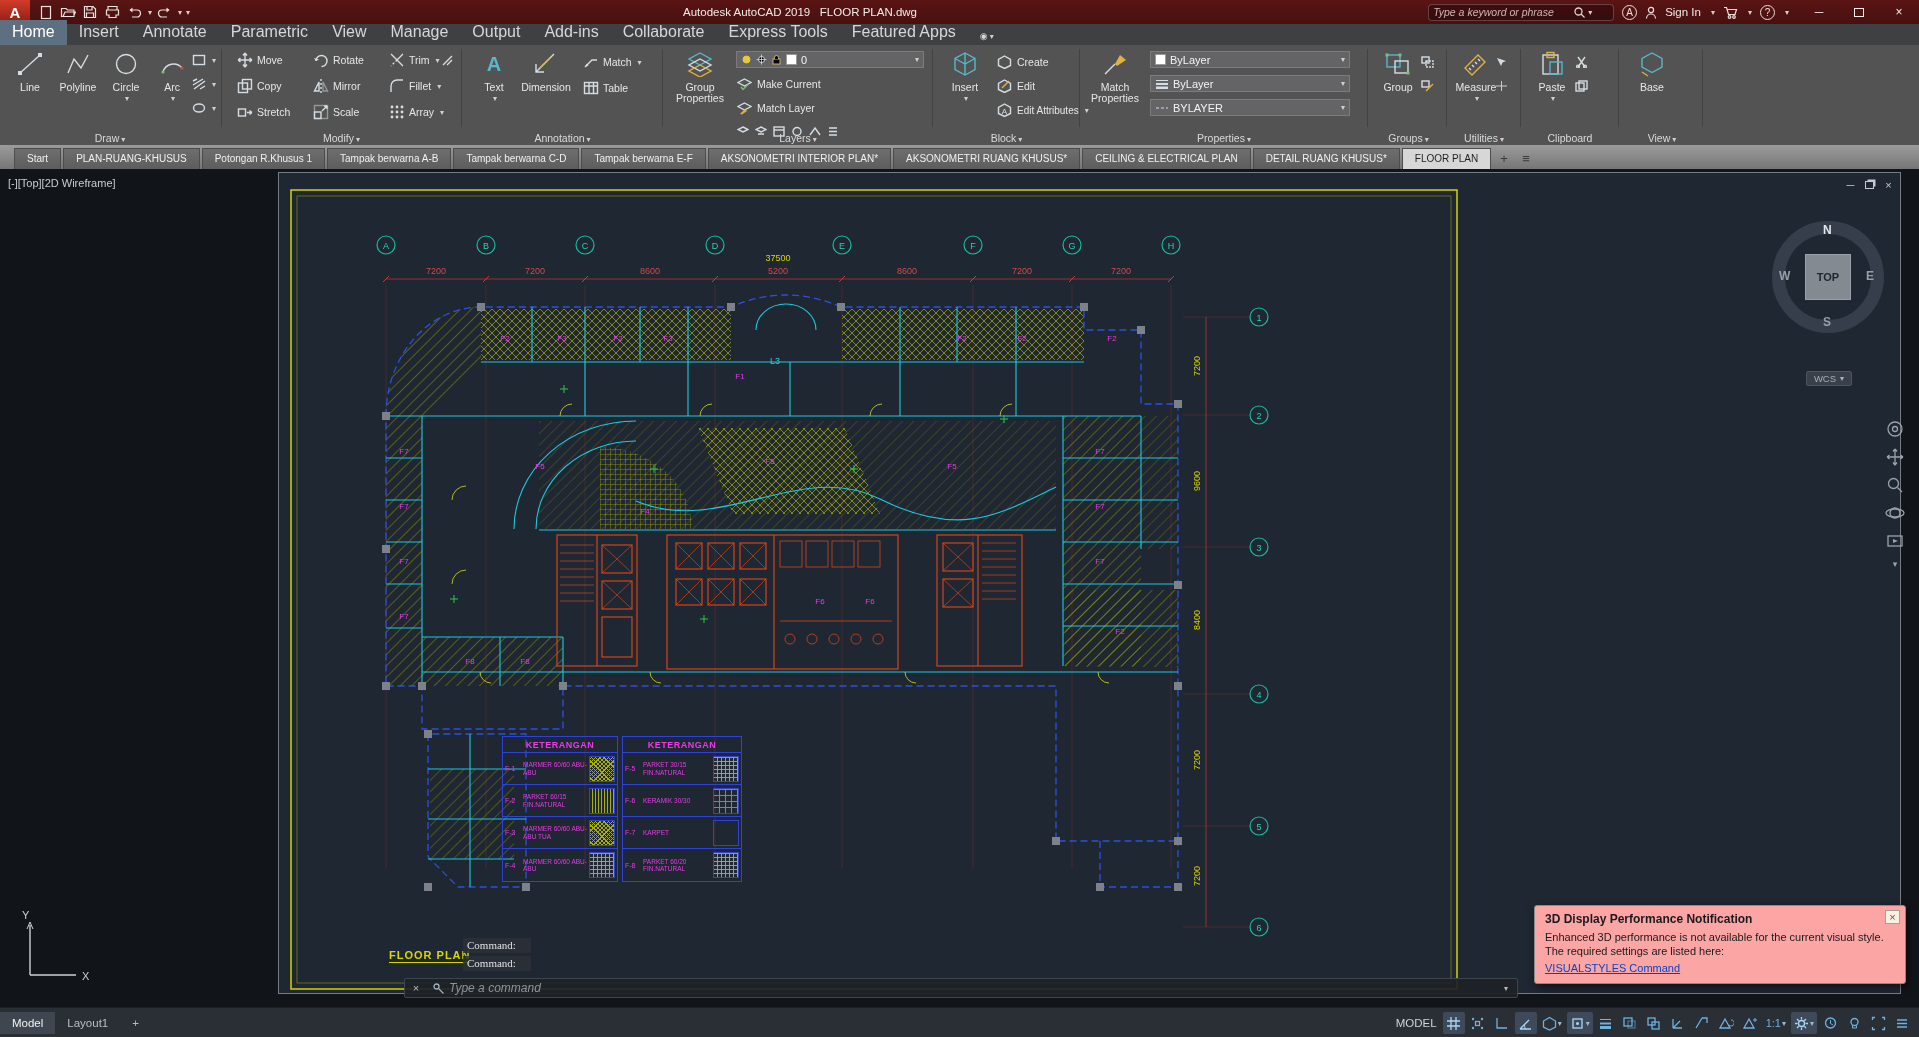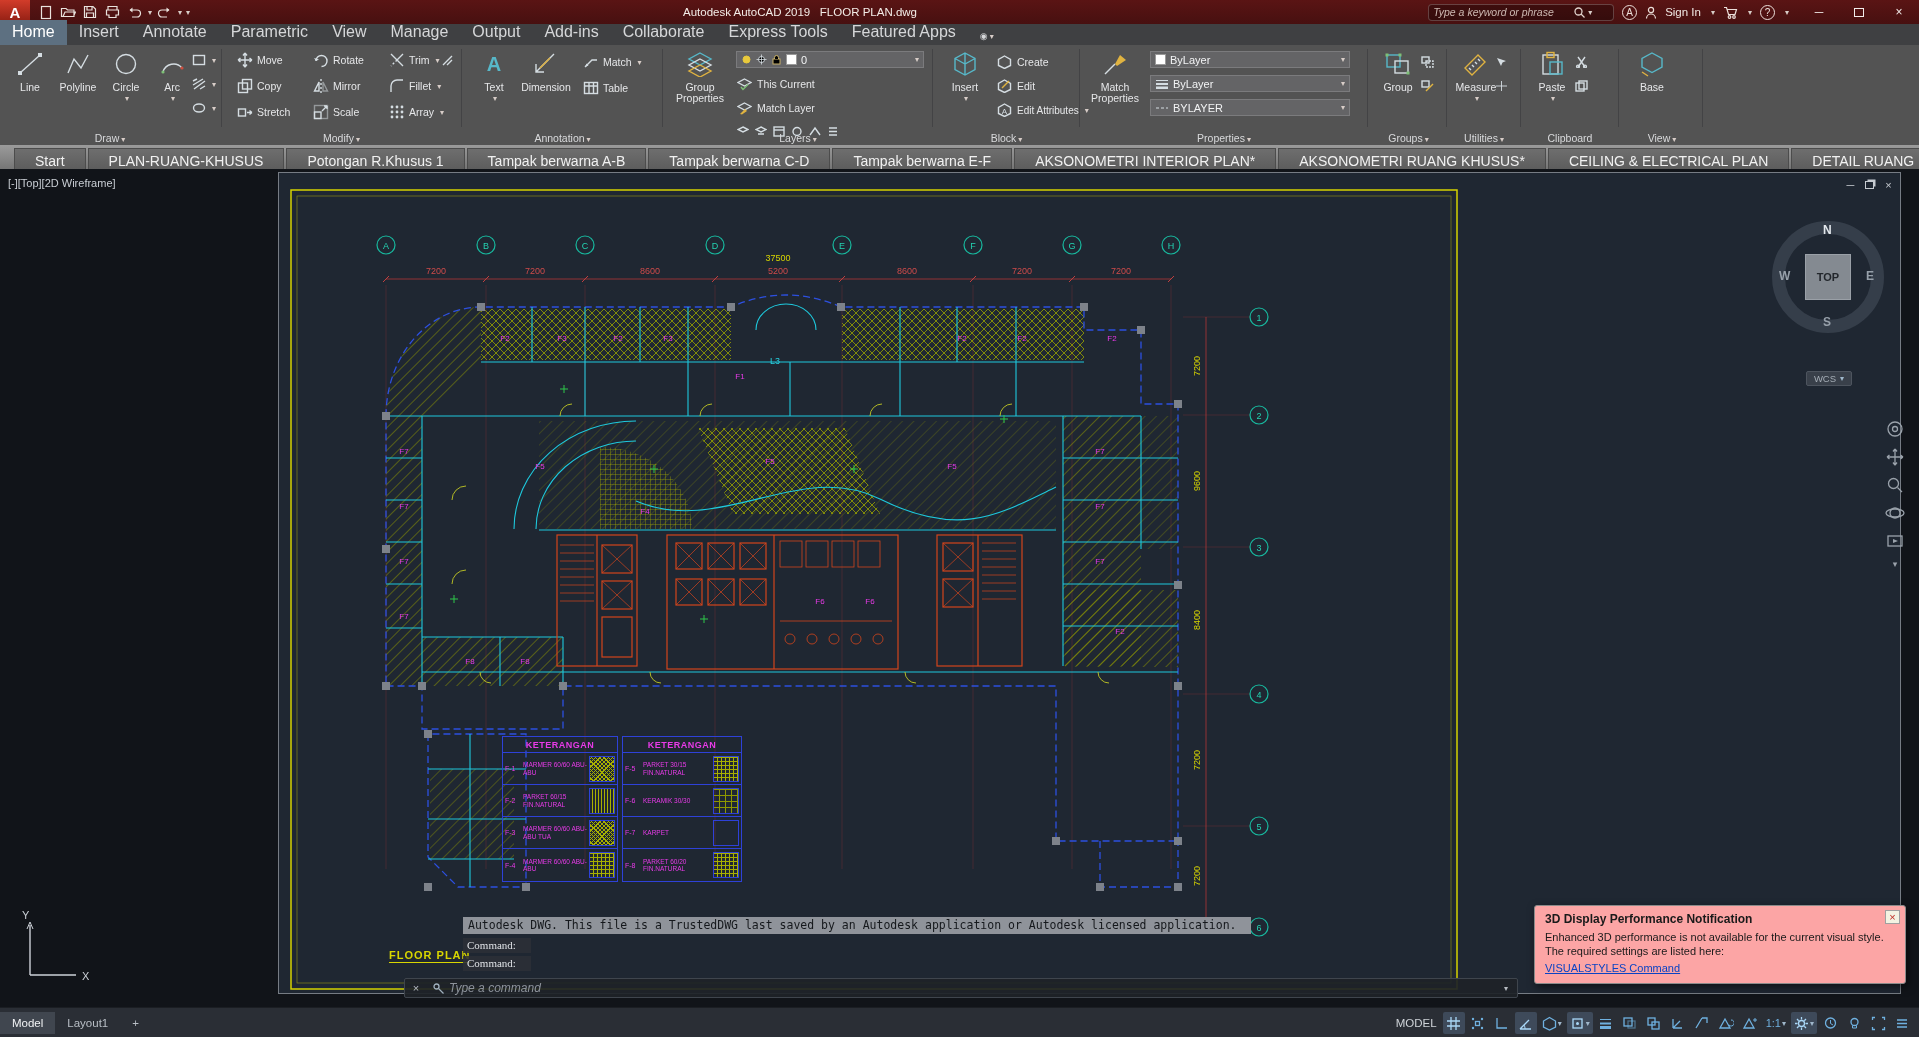--- a/index.html
+++ b/index.html
@@ -42,21 +42,21 @@
   .rtool{position:absolute;display:flex;align-items:center;gap:4px;font-size:10.5px;color:#e6e7e9;height:18px}
   .ticon{width:17px;height:17px;display:flex;align-items:center;justify-content:center}
   .micon{width:14px;height:14px;display:flex;align-items:center;justify-content:center}
   .rdrop{position:absolute;height:17px;background:#646466;border:1px solid #7b7b7d;display:flex;
          align-items:center;font-size:11px;color:#f2f3f4;padding:0 4px;gap:4px}
   .chip{width:11px;height:11px;background:#fff;border:1px solid #999}
   .flexsp{flex:1}
   
   #filetabs{left:0;top:145px;width:1919px;height:24px;background:linear-gradient(#9b9b9b,#767676);
             display:flex;align-items:flex-end;padding-left:14px}
-  .ftab{height:21px;padding:4px 20px 0;font-size:14px;color:#f1f1f1;background:linear-gradient(#6e6e6e,#5d5d5d);
+  .ftab{height:21px;padding:4px 12px 0;font-size:10px;color:#f1f1f1;background:linear-gradient(#6e6e6e,#5d5d5d);
         border:1px solid #4c4c4c;border-bottom:none;margin-right:2px;white-space:nowrap}
   .ftab.active{background:#d7d7d7;color:#1f1f1f}
   .ftab-ic{height:21px;width:22px;display:flex;align-items:center;justify-content:center;color:#3a3a3a;font-size:13px}
   
   #drawing{left:0;top:169px;width:1919px;height:838px;background:#111419;overflow:hidden}
   #childwin{position:absolute;left:278px;top:3px;width:1623px;height:822px;border:1px solid #767c84;background:#1f2732}
   #vplabel{position:absolute;left:8px;top:8px;color:#c9ced4;font-size:11px}
   .minibtn{color:#c6cbd1;font-size:11px;width:17px;text-align:center}
   .restore-glyph{width:9px;height:8px;border:1.2px solid #c6cbd1;box-shadow:2px -2px 0 -0.5px #c6cbd1}
   
@@ -448,21 +448,21 @@
     <span class="flexsp"></span>
     <span class="crt">▾</span>
   </div>
   <div class="rtool" style="left:736px;top:30px">
       <span class="ticon">
         <svg width="15" height="13">
           <path d="M7.5,1 L14,4.5 L7.5,8 L1,4.5 Z"></path>
           <path d="M4,9 L6,11.5 L11,6.5" stroke="#7ec077"></path>
         </svg>
       </span>
-      <span>This Current</span>
+      <span>Make Current</span>
     </div>
   <div class="rtool" style="left:736px;top:54px">
       <span class="ticon">
         <svg width="15" height="13">
           <path d="M7.5,1 L14,4.5 L7.5,8 L1,4.5 Z"></path>
           <path d="M3,12 L8,7 L10,9 L5,12.5 Z" fill="#e0b341" stroke="none"></path>
         </svg>
       </span>
       <span>Match Layer</span>
     </div>
@@ -1027,21 +1027,20 @@
       </div>
     <div class="lg-row">
         <div class="lg-code">F-8</div>
         <div class="lg-desc">PARKET 60/20 FIN.NATURAL</div>
         <div class="lg-sw sw3"></div>
       </div>
   </div>
 
   <div id="fplabel" class="abs">FLOOR PLAN</div>
 
-  <div id="trustedbar" class="abs">Autodesk DWG.  This file is a TrustedDWG last saved by an Autodesk application or Autodesk licensed application.</div>
 
   <div class="cmdchip abs" style="top:769px">Command:</div>
   <div class="cmdchip abs" style="top:787px">Command:</div>
 
   <div id="cmdbar" class="abs">
     <div class="cmdic">×</div>
     <div class="cmdic">
       <svg width="13" height="13" style="stroke:#9fb0bd;fill:none;stroke-width:1.3">
           <circle cx="4.5" cy="4.5" r="2.5"></circle>
           <path d="M6.5,6.5 L11.5,11.5"></path>

